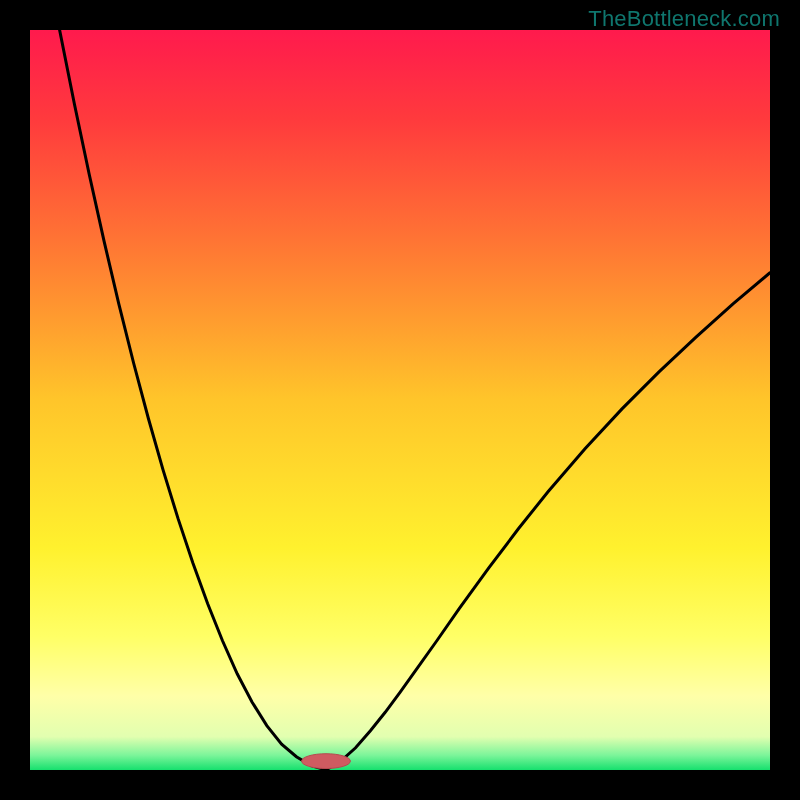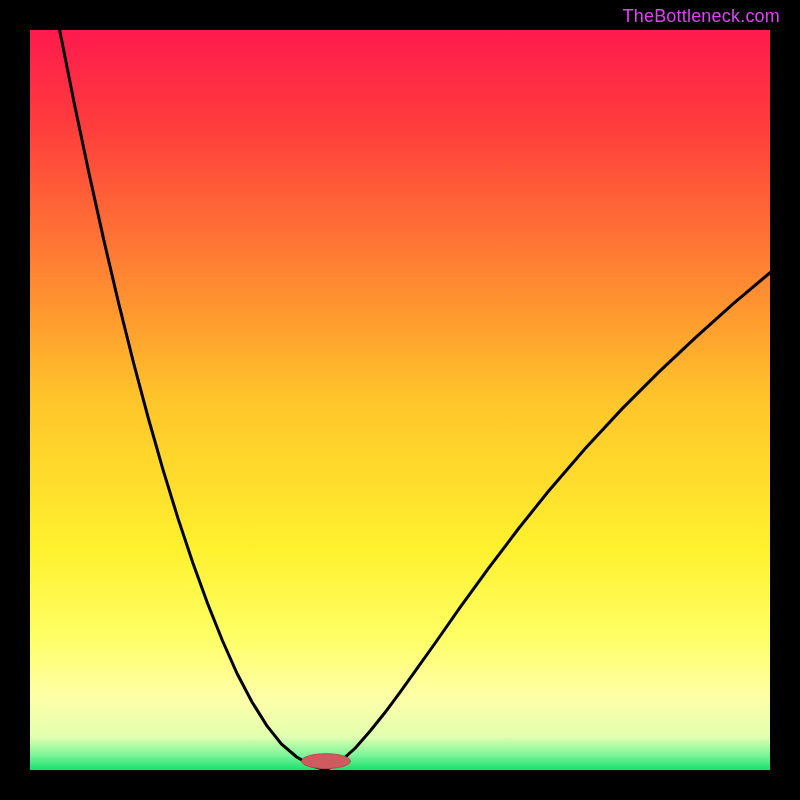--- a/index.html
+++ b/index.html
@@ -21,22 +21,22 @@
     left: 30px;
     top: 30px;
     width: 740px;
     height: 740px;
     overflow: hidden;
   }
   .watermark {
     position: absolute;
     top: 6px;
     right: 20px;
-    color: #d946ef;
-    font-size: 18px;
+    color: #0f766e;
+    font-size: 22px;
     font-weight: 500;
     letter-spacing: 0.2px;
   }
   svg { display: block; }
 </style>
 </head>
 <body>
 
 <div class="outer">
   <div class="watermark">TheBottleneck.com</div>

